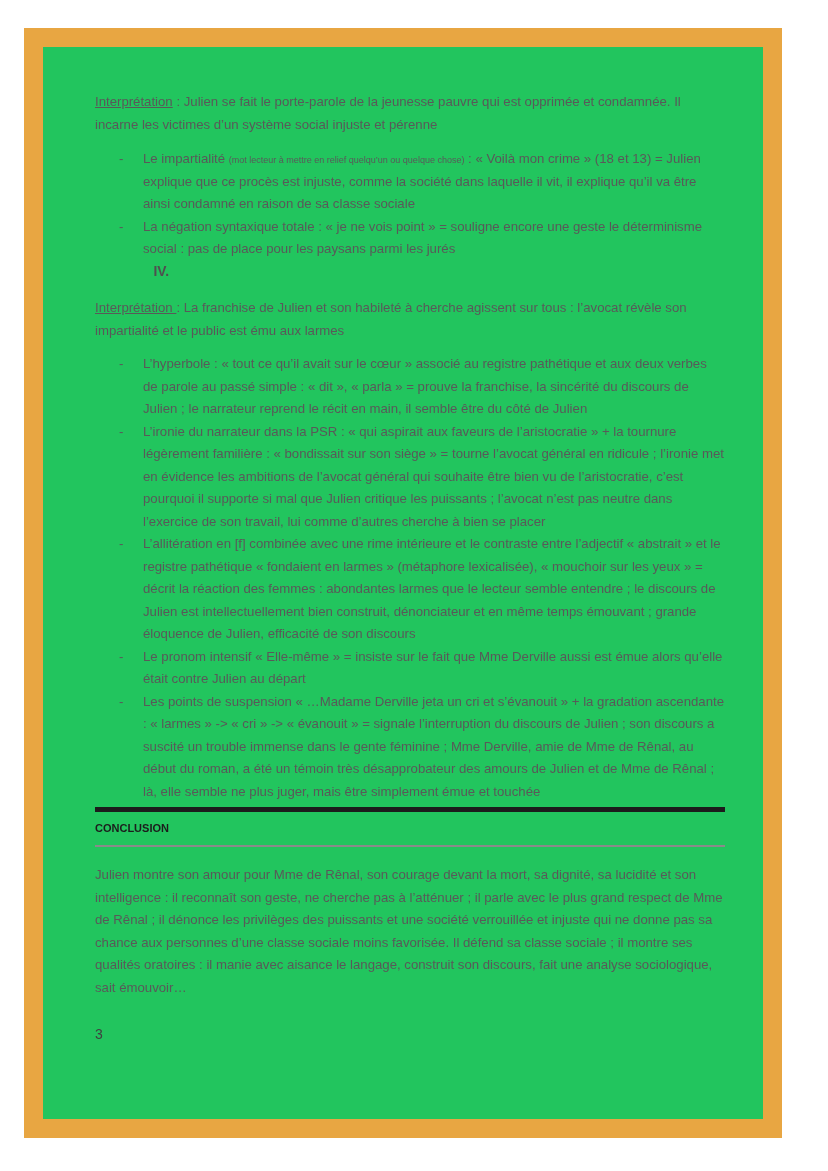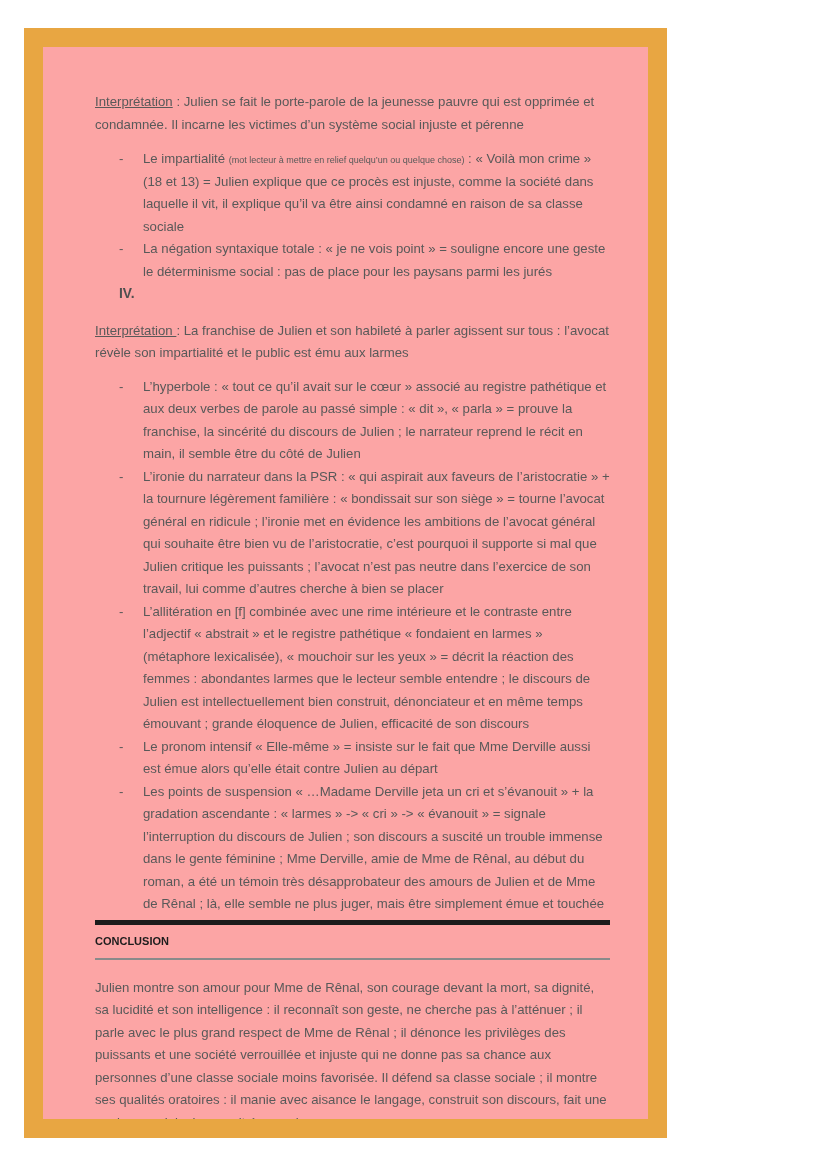--- a/index.html
+++ b/index.html
@@ -7,25 +7,25 @@
     padding: 0;
     background: #ffffff;
     width: 828px;
     height: 1171px;
     font-family: "Liberation Sans", "DejaVu Sans", sans-serif;
   }
   .frame {
     position: absolute;
     left: 24px;
     top: 28px;
-    width: 643px;
+    width: 758px;
     height: 1110px;
     box-sizing: border-box;
     border: 19px solid #E8A642;
-    background: #fca5a5;
+    background: #22c55e;
     overflow: hidden;
   }
   .content {
     padding: 44px 38px 0 52px;
     color: #595959;
     font-size: 13.2px;
     line-height: 22.5px;
   }
   p { margin: 0; }
   .para { margin-bottom: 12px; }
@@ -44,20 +44,21 @@
   .note-small {
     font-size: 9px;
     line-height: 1;
   }
   .section-heading {
     display: flex;
     font-weight: bold;
     color: #4F4F4F;
     font-size: 13.8px;
     margin: 0 0 14px 0;
+    text-align: right;
   }
   .section-heading .num {
     flex: 0 0 50px;
     margin-left: 24px;
   }
   .mb11 { margin-bottom: 11px; }
   .conclusion-block { margin-top: 4px; }
   .concl-bar {
     height: 5px;
     background: #1C1C1C;
@@ -97,21 +98,21 @@
       <li>
         <span class="dash">-</span>
         <span class="btext">La négation syntaxique totale : « je ne vois point » = souligne encore une geste le déterminisme social : pas de place pour les paysans parmi les jurés</span>
       </li>
     </ul>
 
     <div class="section-heading">
       <span class="num">IV.</span>
     </div>
 
-    <p class="para mb11"><span class="lead-underline">Interprétation </span><span>: La franchise de Julien et son habileté à parler agissent sur tous : l’avocat révèle son impartialité et le public est ému aux larmes</span></p>
+    <p class="para mb11"><span class="lead-underline">Interprétation </span><span>: La franchise de Julien et son habileté à cherche agissent sur tous : l’avocat révèle son impartialité et le public est ému aux larmes</span></p>
 
     <ul class="dash-list">
       <li>
         <span class="dash">-</span>
         <span class="btext">L’hyperbole : « tout ce qu’il avait sur le cœur » associé au registre pathétique et aux deux verbes de parole au passé simple : « dit », « parla » = prouve la franchise, la sincérité du discours de Julien ; le narrateur reprend le récit en main, il semble être du côté de Julien</span>
       </li>
       <li>
         <span class="dash">-</span>
         <span class="btext">L’ironie du narrateur dans la PSR : « qui aspirait aux faveurs de l’aristocratie » + la tournure légèrement familière : « bondissait sur son siège » = tourne l’avocat général en ridicule ; l’ironie met en évidence les ambitions de l’avocat général qui souhaite être bien vu de l’aristocratie, c’est pourquoi il supporte si mal que Julien critique les puissants ; l’avocat n’est pas neutre dans l’exercice de son travail, lui comme d’autres cherche à bien se placer</span>
       </li>

